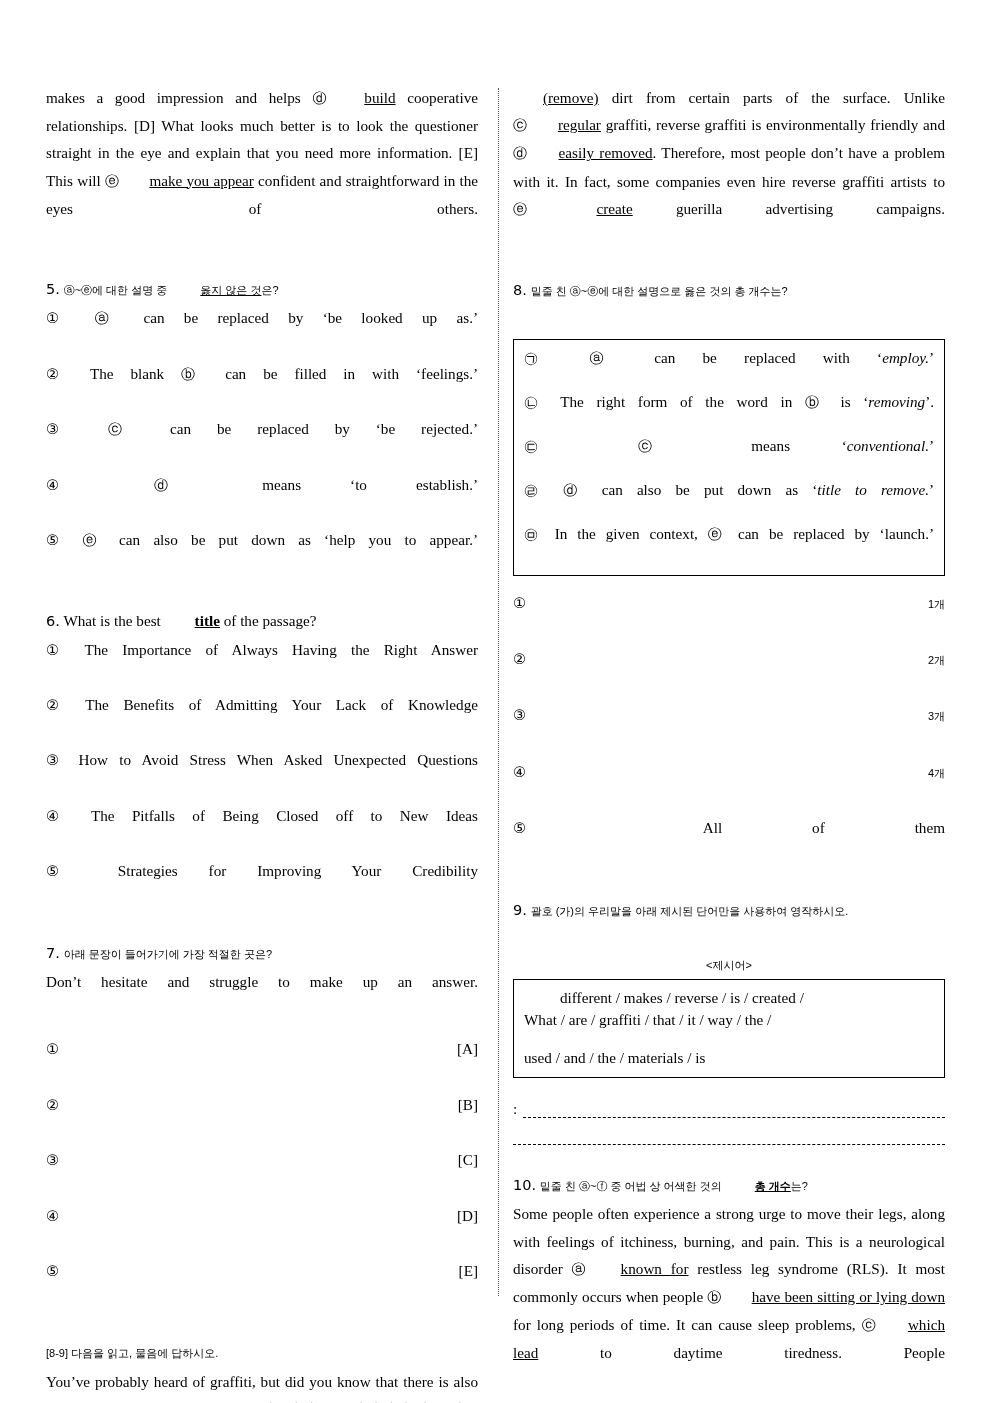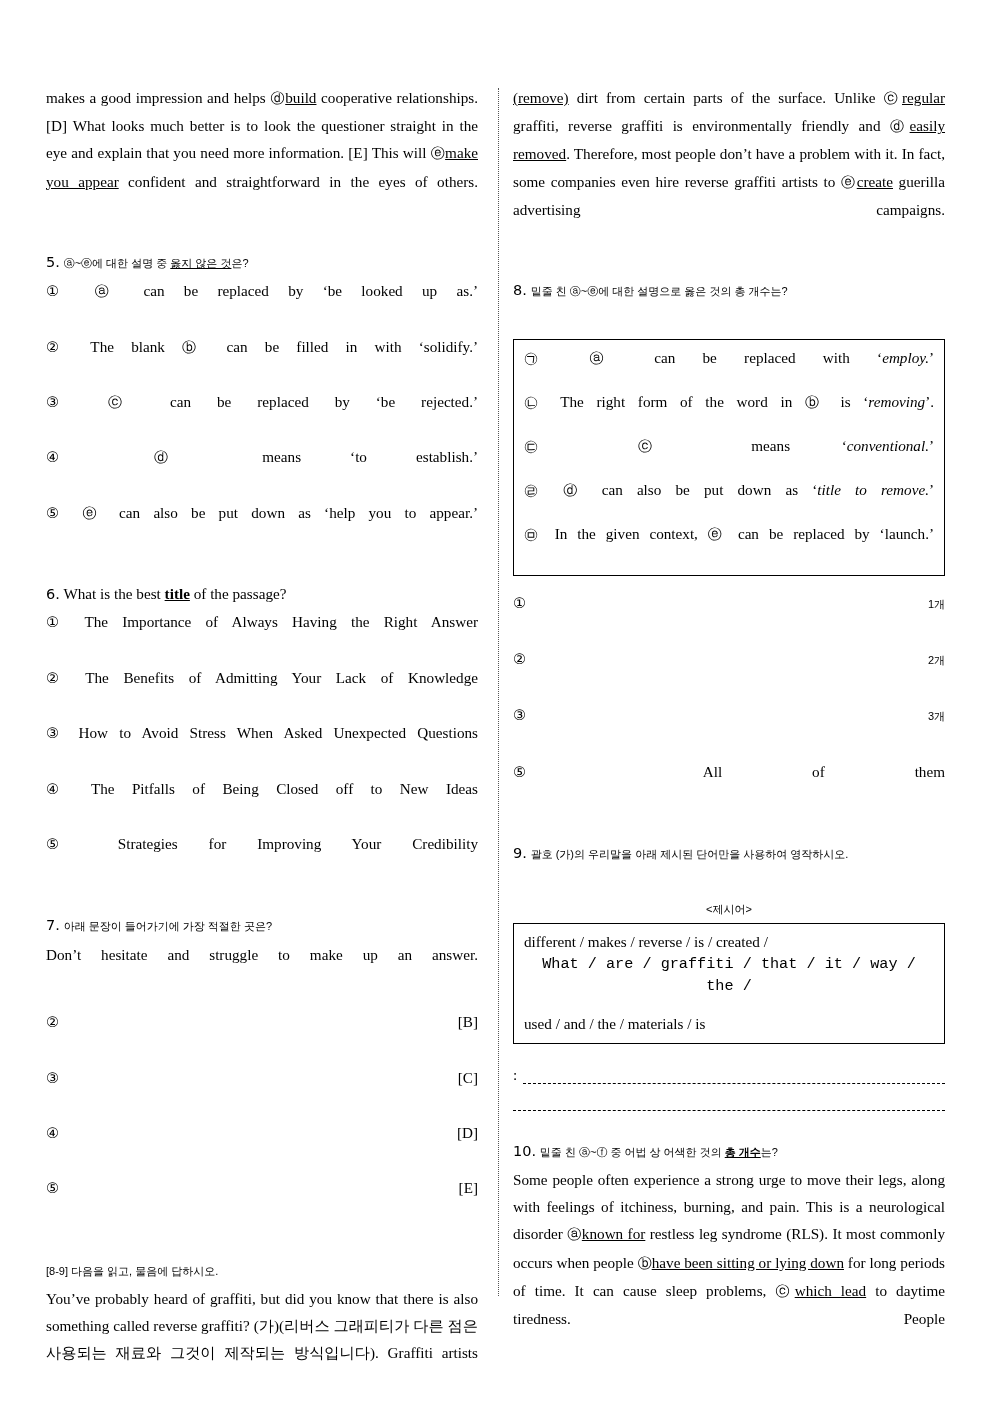--- a/index.html
+++ b/index.html
@@ -59,21 +59,21 @@
     width: 100%;
   }
 
   .gap       { height: 26px; }
   .gap-small { height: 13px; }
   .gap-tiny  { height: 6px; }
 
   .q-head { text-align: left; }
   .choice-just { text-align: justify; text-justify: inter-word; }
   .choice-just::after { content: ""; display: inline-block; width: 100%; }
-  .ul   { text-decoration: underline; }
+  .ul   { text-decoration: underline; margin-left: 30px; }
   .bold { font-weight: bold; }
   .ital { font-style: italic; }
 
   .circ { font-family: "DejaVu Sans", sans-serif; font-size: 14px; }
   .num  { font-family: "DejaVu Sans", sans-serif; font-size: 14.5px; }
   .kcirc{ font-family: "DejaVu Sans", sans-serif; font-size: 14px; }
 
   .kr { font-family: "Liberation Sans", "DejaVu Sans", sans-serif; font-size: 11px; }
 
   .box {
@@ -124,21 +124,21 @@
 
     <div class="gap"></div>
 
     <div>
       <p class="q-head">
         <span class="num">5.</span>
         <span class="kr">ⓐ~ⓔ에 대한 설명 중 </span><span class="kr ul">옳지 않은 것</span><span class="kr">은?</span>
       </p>
       <div id="q5-choices">
           <p class="choice-just"><span class="num">① </span><span class="circ">ⓐ</span><span> can be replaced by ‘be looked up as.’</span></p>
-          <p class="choice-just"><span class="num">② </span><span>The blank </span><span class="circ">ⓑ</span><span> can be filled in with ‘solidify.’</span></p>
+          <p class="choice-just"><span class="num">② </span><span>The blank </span><span class="circ">ⓑ</span><span> can be filled in with ‘feelings.’</span></p>
           <p class="choice-just"><span class="num">③ </span><span class="circ">ⓒ</span><span> can be replaced by ‘be rejected.’</span></p>
           <p class="choice-just"><span class="num">④ </span><span class="circ">ⓓ</span><span> means ‘to establish.’</span></p>
           <p class="choice-just"><span class="num">⑤ </span><span class="circ">ⓔ</span><span> can also be put down as ‘help you to appear.’</span></p>
         </div>
     </div>
 
     <div class="gap"></div>
 
     <div>
       <p class="q-head">
@@ -157,20 +157,21 @@
     <div class="gap"></div>
 
     <div>
       <p class="q-head">
         <span class="num">7.</span>
         <span class="kr">아래 문장이 들어가기에 가장 적절한 곳은?</span>
       </p>
       <p class="just">Don’t hesitate and struggle to make up an answer.</p>
       <div class="gap-small"></div>
       <div id="q7-choices">
+          <p class="choice-just"><span class="num">① </span><span>[A]</span></p>
           <p class="choice-just"><span class="num">② </span><span>[B]</span></p>
           <p class="choice-just"><span class="num">③ </span><span>[C]</span></p>
           <p class="choice-just"><span class="num">④ </span><span>[D]</span></p>
           <p class="choice-just"><span class="num">⑤ </span><span>[E]</span></p>
         </div>
     </div>
 
     <div class="gap"></div>
 
     <div>
@@ -199,35 +200,36 @@
           <p class="just"><span class="kcirc">㉡ </span><span>The right form of the word in </span><span class="circ">ⓑ</span><span> is </span><span>‘</span><span class="ital">removing</span><span>’.</span></p>
           <p class="just"><span class="kcirc">㉢ </span><span class="circ">ⓒ</span><span> means </span><span>‘</span><span class="ital">conventional.</span><span>’</span></p>
           <p class="just"><span class="kcirc">㉣ </span><span class="circ">ⓓ</span><span> can also be put down as </span><span>‘</span><span class="ital">title to remove.</span><span>’</span></p>
           <p class="just"><span class="kcirc">㉤ </span><span>In the given context, </span><span class="circ">ⓔ</span><span> can be replaced by </span><span>‘</span><span>launch.’</span></p>
         </div>
       <div class="gap-small"></div>
       <div id="q8-choices">
           <p class="choice-just"><span class="num">① </span><span class="kr">1개</span></p>
           <p class="choice-just"><span class="num">② </span><span class="kr">2개</span></p>
           <p class="choice-just"><span class="num">③ </span><span class="kr">3개</span></p>
+          <p class="choice-just"><span class="num">④ </span><span class="kr">4개</span></p>
           <p class="choice-just"><span class="num">⑤ </span><span>All of them</span></p>
         </div>
     </div>
 
     <div class="gap"></div>
 
     <div>
       <p class="q-head just">
         <span class="num">9.</span>
         <span class="kr">괄호 (가)의 우리말을 아래 제시된 단어만을 사용하여 영작하시오.</span>
       </p>
       <p class="center kr">&lt;제시어&gt;</p>
       <div class="box" id="q9-box">
-          <p style="text-align: left;">different / makes / reverse / is / created /</p>
-          <p style="text-align: center; font-family: Liberation Mono, monospace;">What / are / graffiti / that / it / way / the /</p>
+          <p style="text-align: left; margin-left: 36px;">different / makes / reverse / is / created /</p>
+          <p style="text-align: left;">What / are / graffiti / that / it / way / the /</p>
           <p style="text-align: left; margin-top: 16px;">used / and / the / materials / is</p>
         </div>
       <div class="answer-line-wrap">
         <div class="answer-row">
           <span class="colon">:</span>
           <span class="dash-line"></span>
         </div>
         <div class="dash-line-full"></div>
       </div>
     </div>

